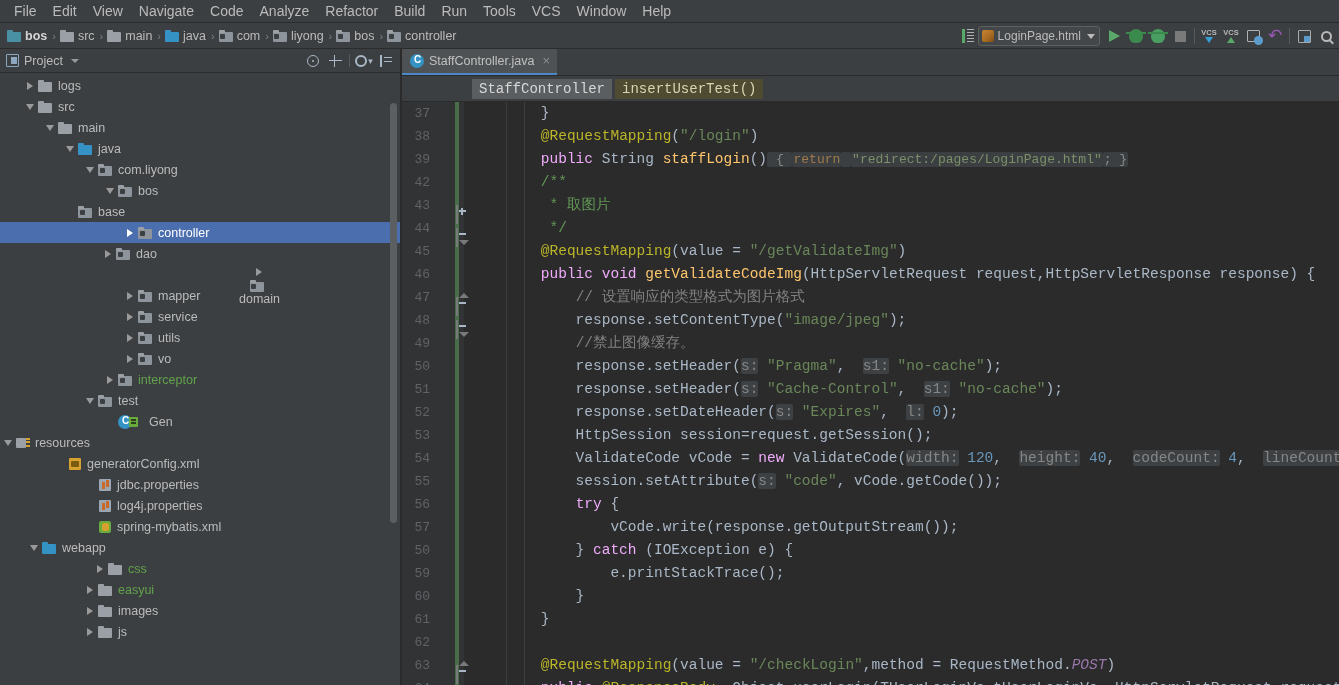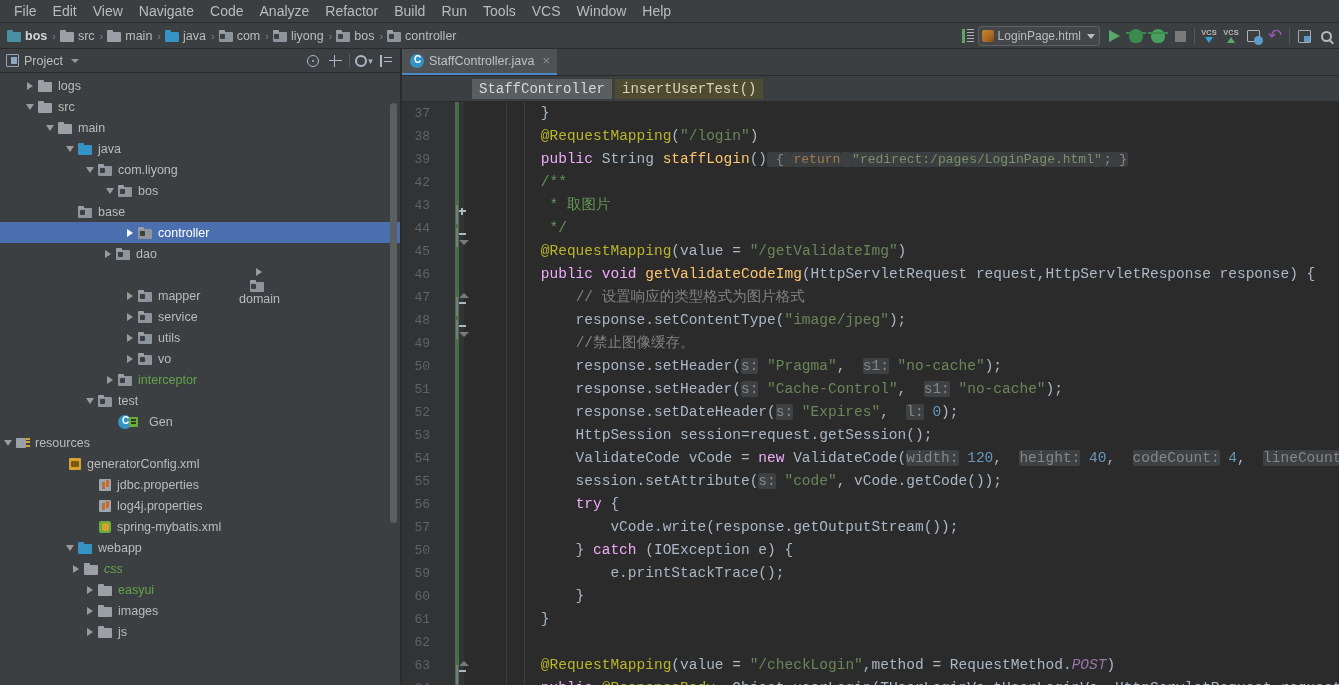--- a/index.html
+++ b/index.html
@@ -654,28 +654,28 @@
           <div class="row" style="padding-left: 82px;">
             <span class="tw"></span>
             <span class="fi fi-props"></span>
             <span class="lbl">log4j.properties</span>
           </div>
           <div class="row" style="padding-left: 82px;">
             <span class="tw"></span>
             <span class="fi fi-spring"></span>
             <span class="lbl">spring-mybatis.xml</span>
           </div>
-          <div class="row" style="padding-left: 62px;">
+          <div class="row" style="padding-left: 26px;">
             <span class="tw">
               <span class="tri-d"></span>
             </span>
             <span class="fldicon src" style="margin-right: 5px;"></span>
             <span class="lbl">webapp</span>
           </div>
-          <div class="row" style="padding-left: 68px; font-style: italic;">
+          <div class="row" style="padding-left: 92px;">
             <span class="tw">
               <span class="tri-r"></span>
             </span>
             <span class="fldicon plain" style="margin-right: 5px;"></span>
             <span class="lbl green">css</span>
           </div>
           <div class="row" style="padding-left: 82px;">
             <span class="tw">
               <span class="tri-r"></span>
             </span>

